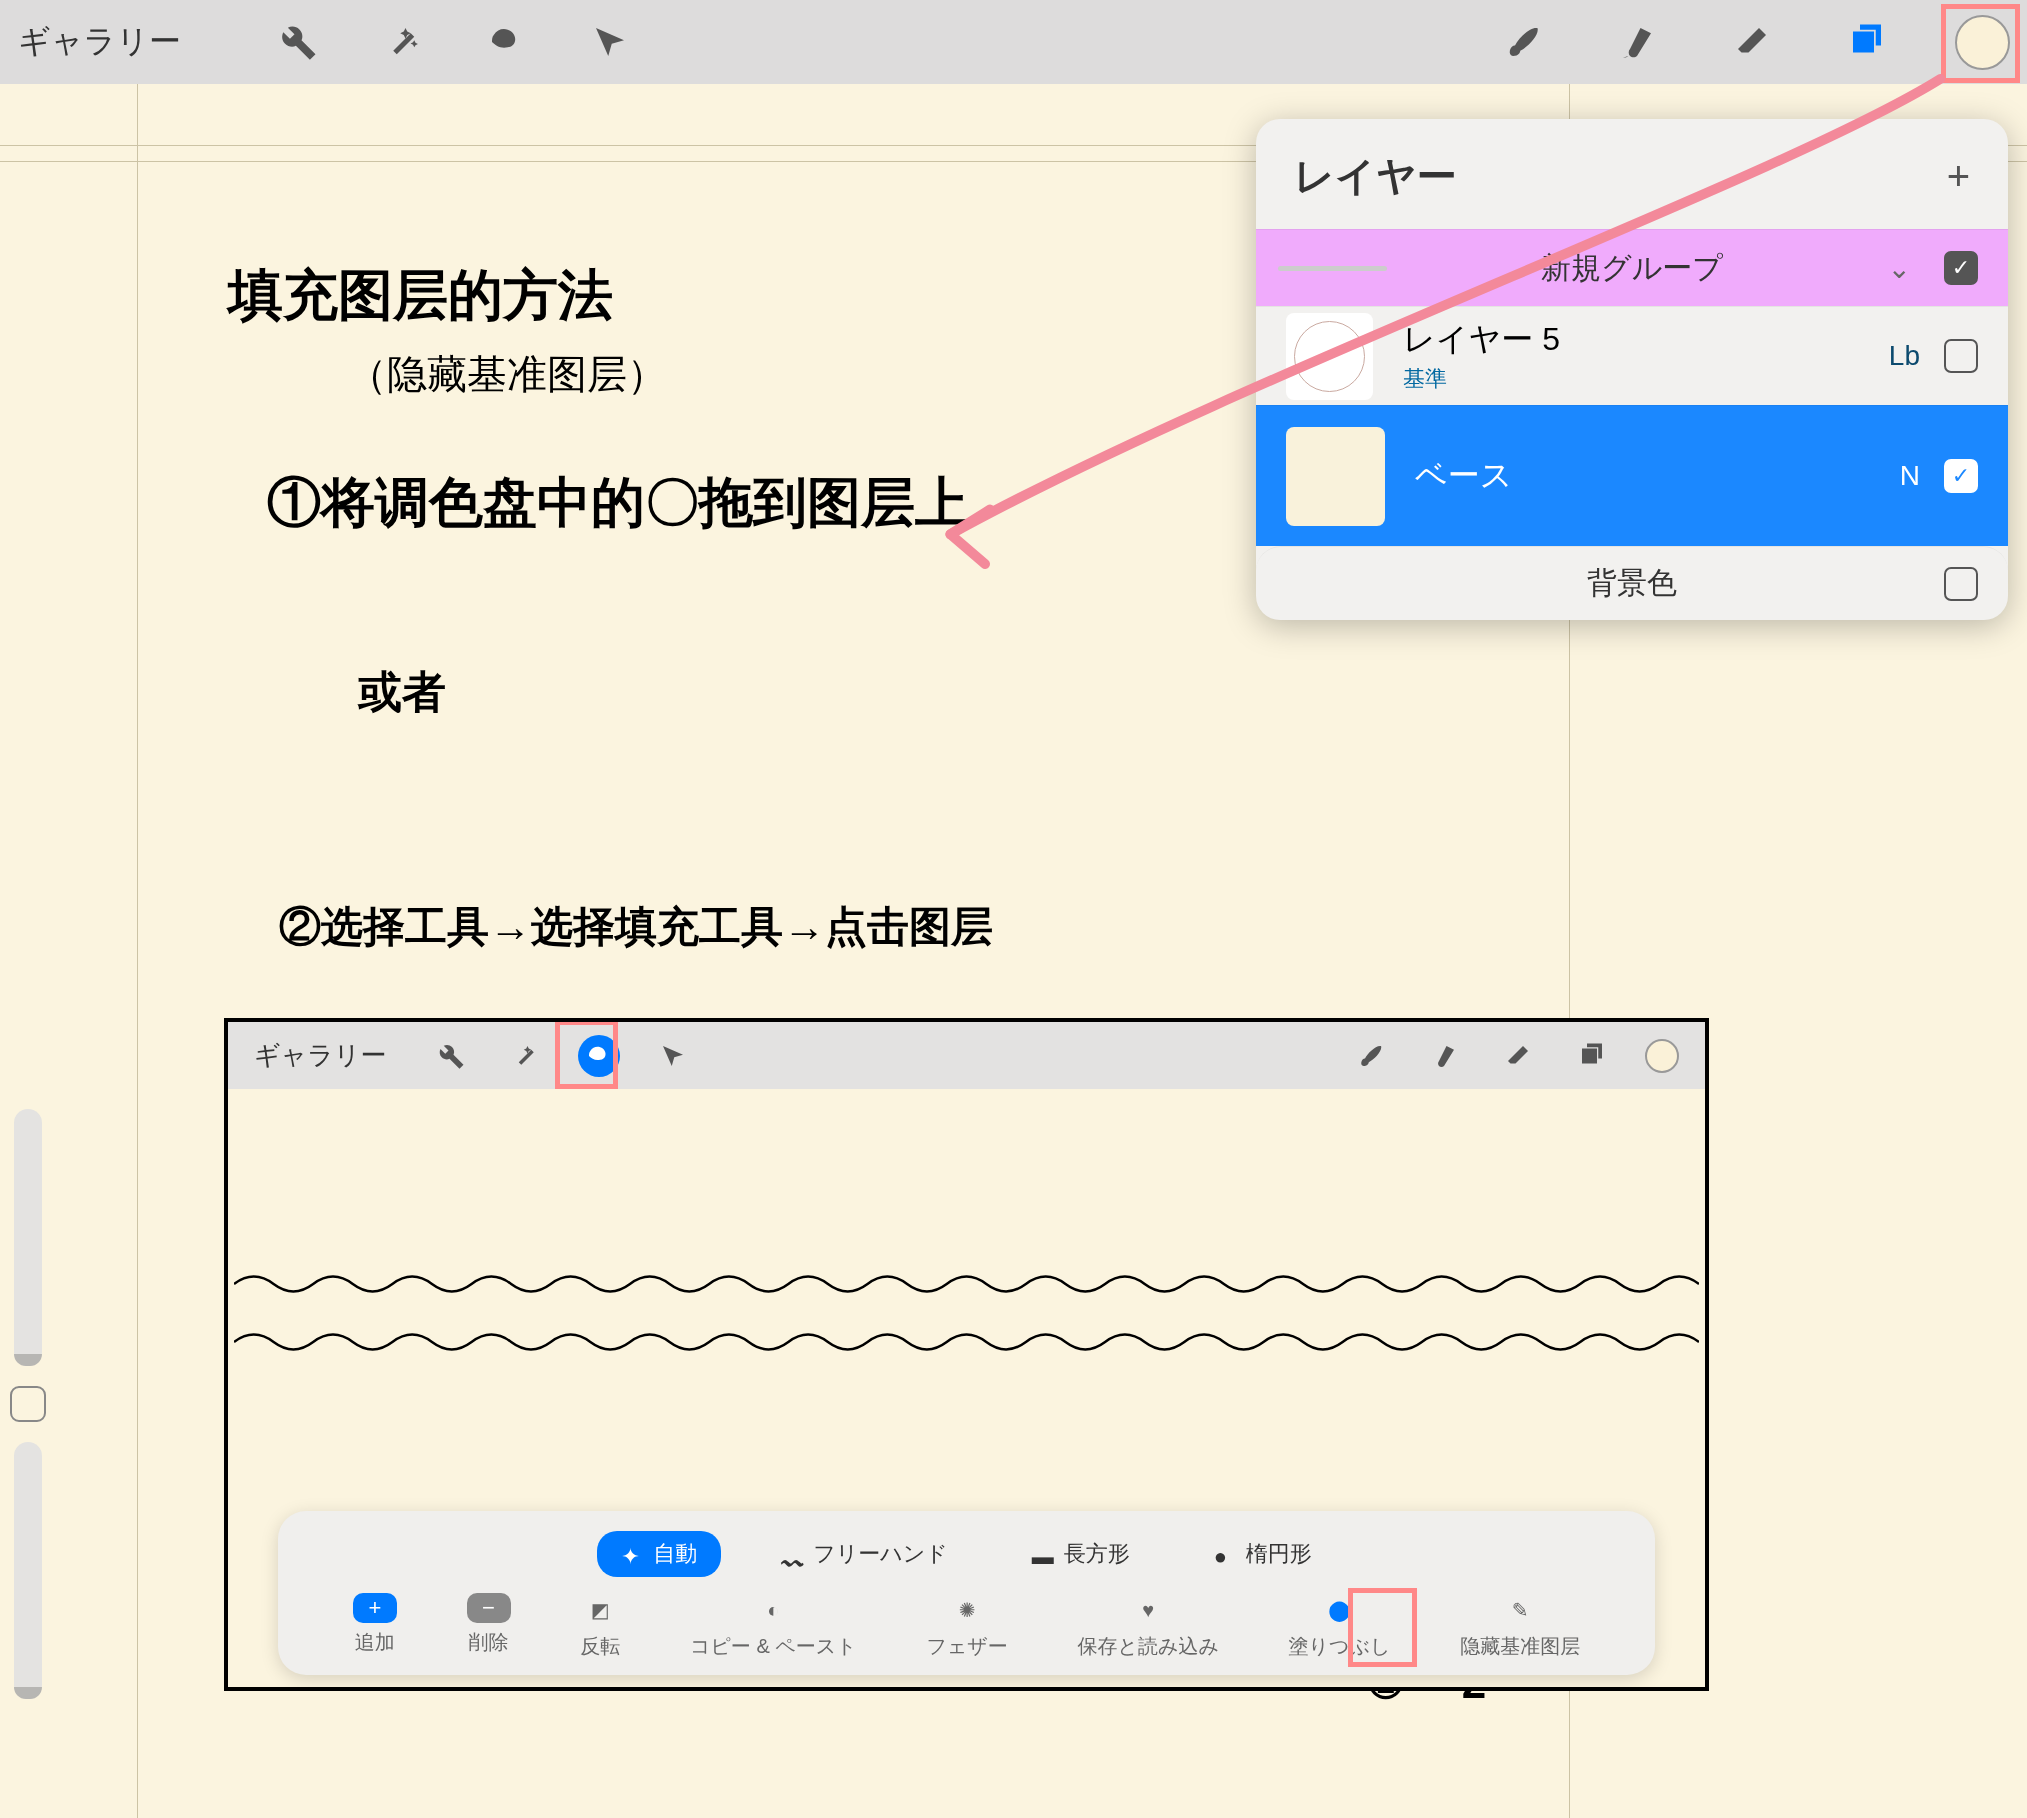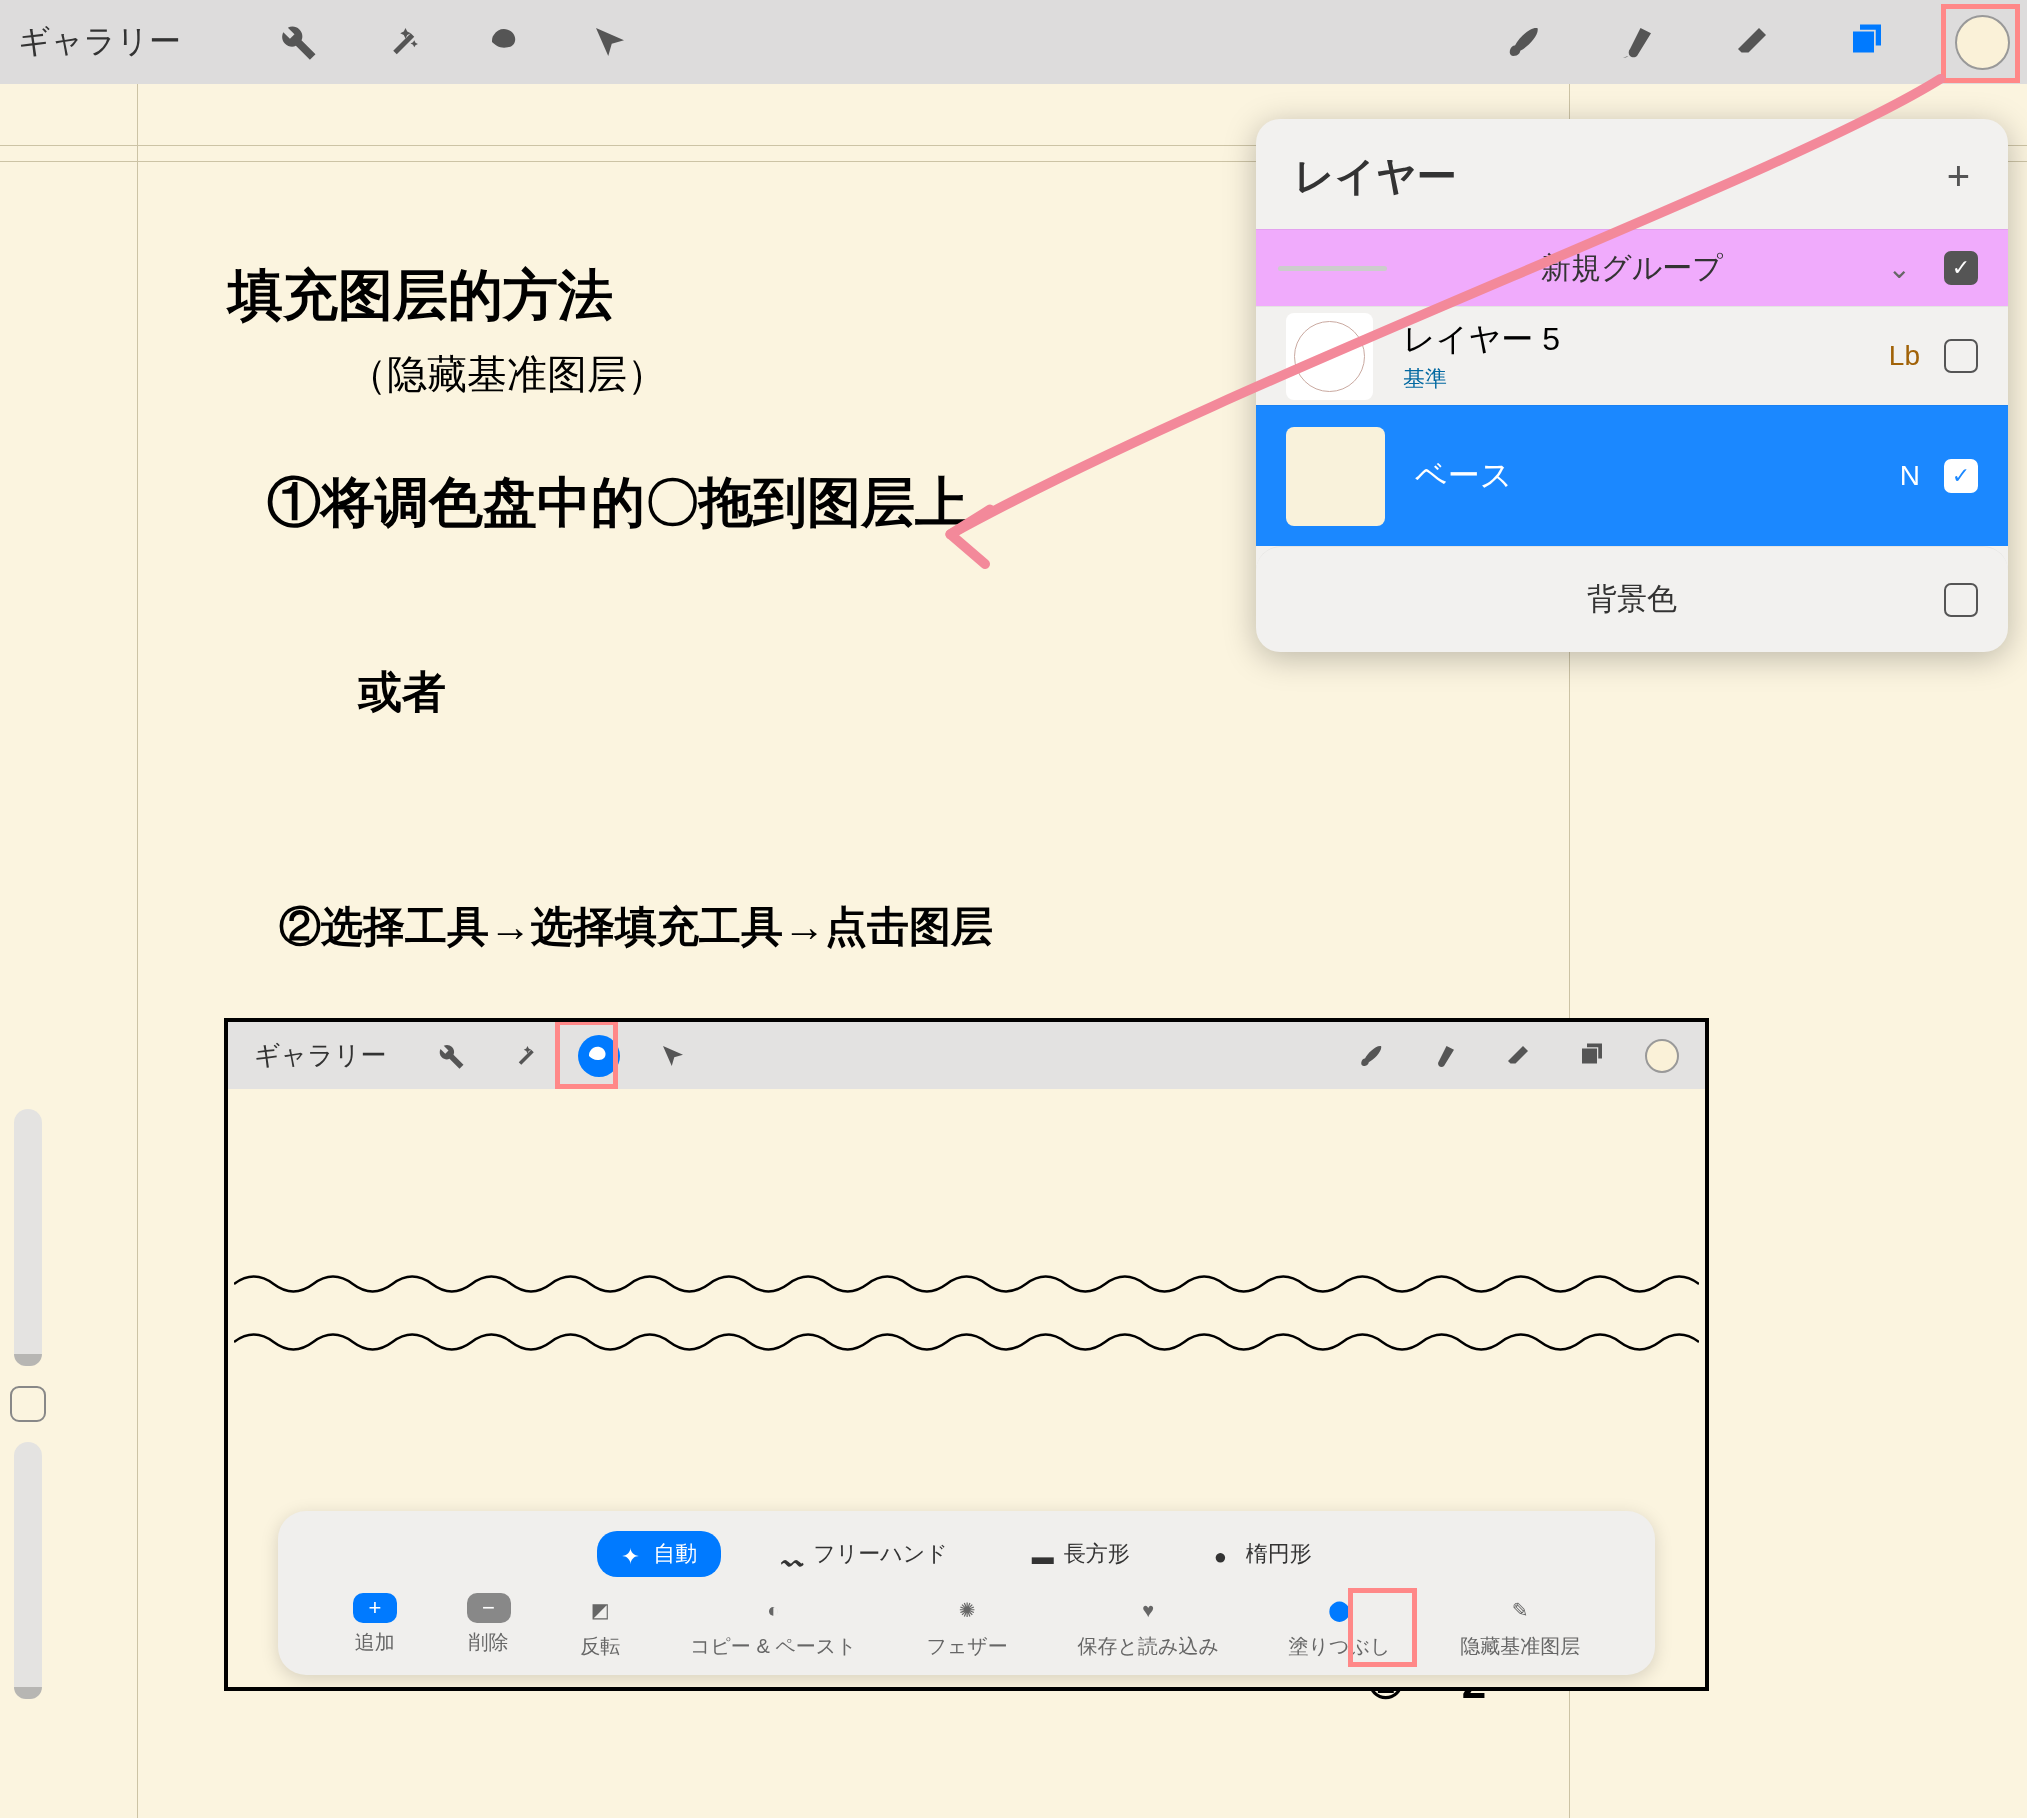--- a/index.html
+++ b/index.html
@@ -78,21 +78,21 @@
   display: flex; align-items: center; justify-content: center;
   color: #bbb; font-size: 10px;
 }
 .lp-thumb.base { background: #f9f2db; width: 99px; height: 99px; }
 .lp-thumb.sketch { overflow: hidden; }
 .lp-thumb.sketch::after { content:""; display:block; width:69px; height:69px; border-radius:50%; border:1px solid #c9a9a0; box-shadow: 8px -4px 0 -12px #c9a9a0, -6px 6px 0 -14px #c9a9a0; }
 .lp-name-col { flex: 1; display: flex; flex-direction: column; }
 .lp-name { font-size: 32px; }
 .lp-sub { font-size: 22px; color: #0369a1; margin-top: 2px; }
 .lp-row.selected .lp-name { color: #fff; }
-.lp-blend { font-size: 28px; color: #a16207; margin-right: 24px; }
+.lp-blend { font-size: 28px; color: #0c4a6e; margin-right: 24px; }
 .lp-row.selected .lp-blend { color: #fff; }
 .lp-check {
   width: 34px; height: 34px; border: 2px solid #555; border-radius: 7px;
   display: flex; align-items: center; justify-content: center; font-size: 22px;
 }
 .lp-check.on { background: #555; color: #fff; }
 .lp-row.selected .lp-check.on { background: #fff; color: #1b88ff; border-color: #fff; }
 
 
 .tut-text { position: absolute; font-weight: 700; color: #000; }
@@ -242,21 +242,21 @@
     <div class="lp-check"></div>
   </div>
   <div class="lp-row selected">
     <div class="lp-thumb base"></div>
     <div class="lp-name-col">
       <div class="lp-name">ベース</div>
     </div>
     <div class="lp-blend">N</div>
     <div class="lp-check on">✓</div>
   </div>
-  <div class="lp-row" style="justify-content:center; height:106px;border-radius:25px;">
+  <div class="lp-row" style="justify-content:center; height:74px;border-radius:25px;">
     <span style="flex:1; text-align:center; font-size:30px; color:#333;">背景色</span>
     <div class="lp-check" style="position:absolute; right:30px;"></div>
   </div>
 </div>
 
 <div class="tut-text tut-title">填充图层的方法</div>
 <div class="tut-text tut-subtitle">（隐藏基准图层）</div>
 <div class="tut-text tut-step1">①将调色盘中的〇拖到图层上</div>
 <div class="tut-text tut-or">或者</div>
 <div class="tut-text tut-step2">②选择工具→选择填充工具→点击图层</div>

